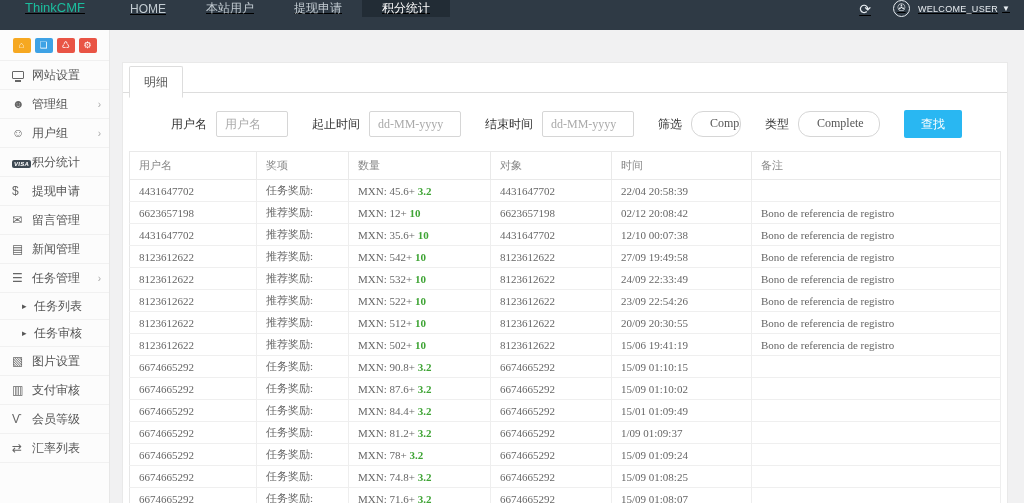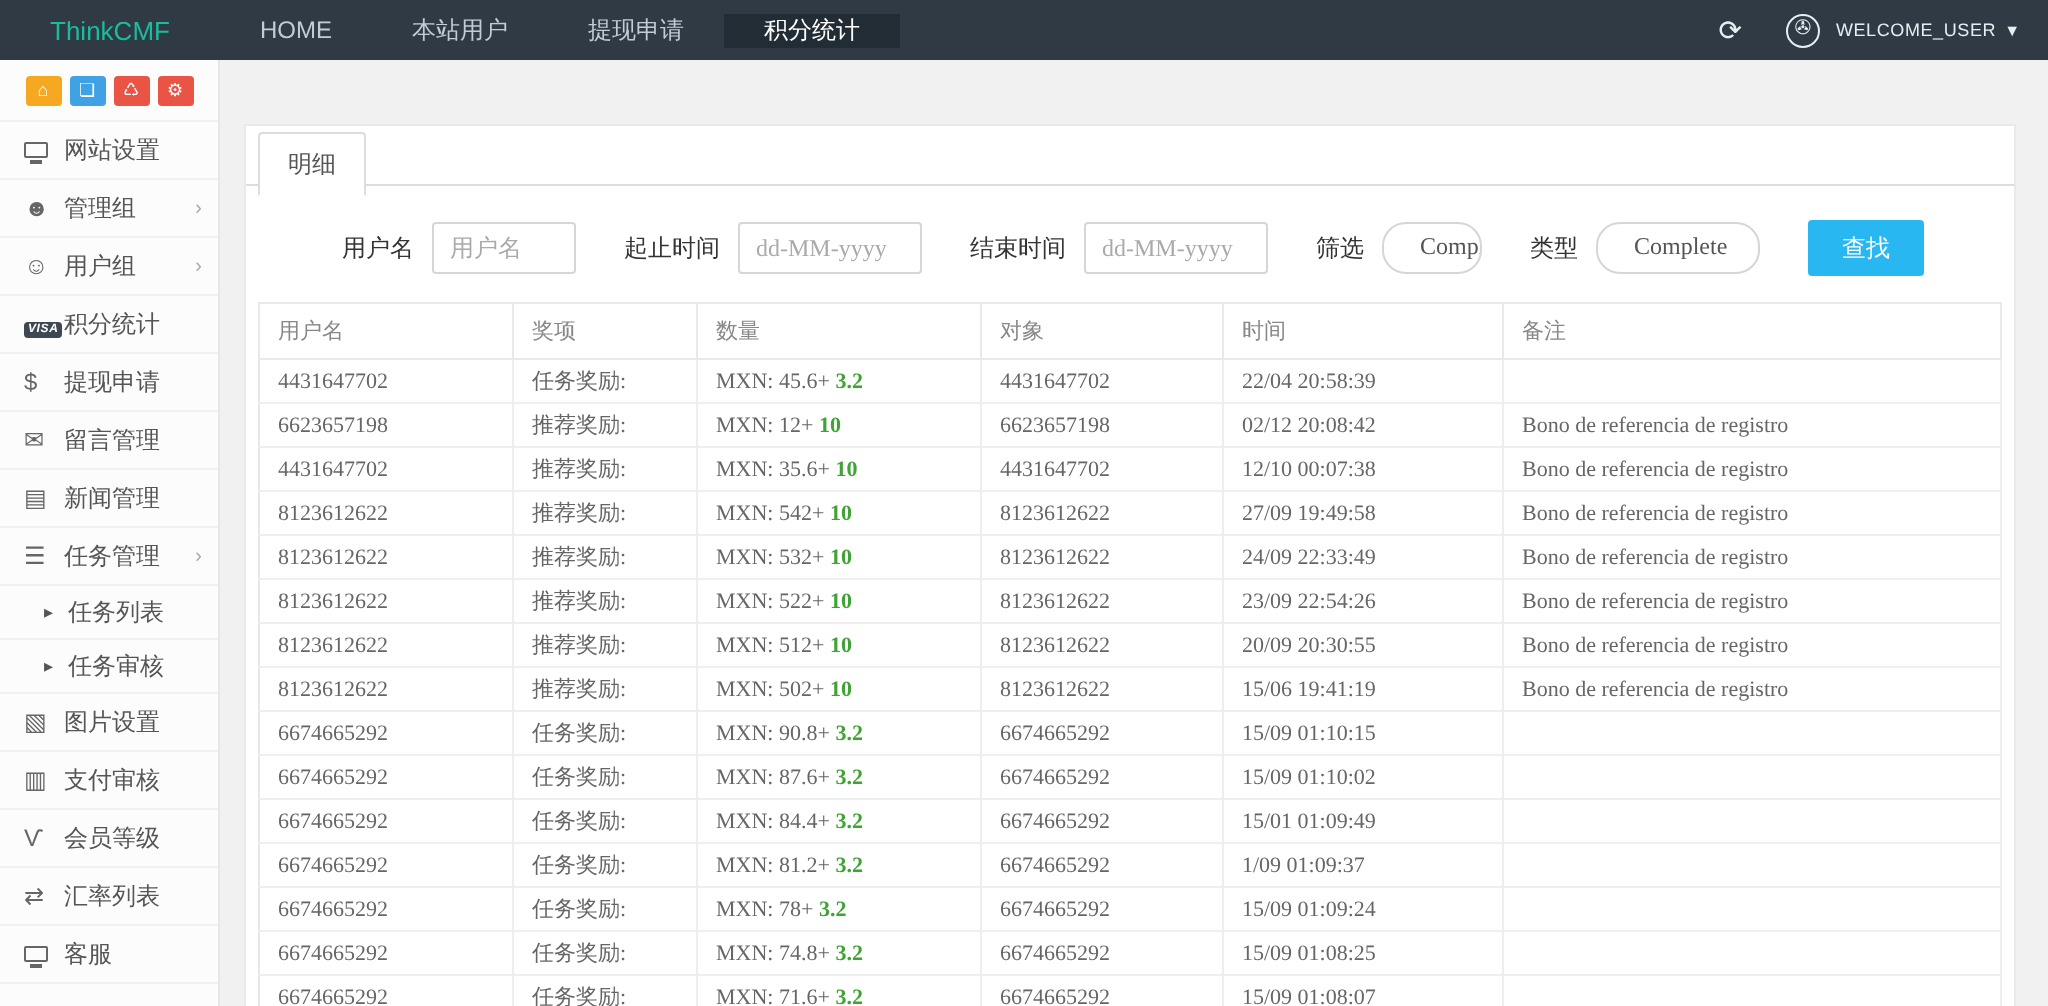--- a/index.html
+++ b/index.html
@@ -1,21 +1,21 @@
 <!DOCTYPE html>
 <html><head>
 <meta charset="utf-8">
 <style>
   * { margin:0; padding:0; box-sizing:border-box; }
   html,body { width:1024px; height:503px; overflow:hidden; }
   body { font-family:"Liberation Sans","DejaVu Sans",sans-serif; background:#f1f1f2; }
   .app { position:relative; width:1024px; height:503px; }
 
   
-  .topbar { position:absolute; top:0; left:0; right:0; height:30px; background:#2f3a45; display:flex; align-items:center; z-index:5; }
+  .topbar { position:absolute; top:0; left:0; right:0; height:30px; background:#2f3a45; display:flex; align-items:flex-start; z-index:5;text-decoration:underline; }
   .brand { width:110px; display:flex; align-items:center; justify-content:center; color:#1bbc9d; font-size:13px; }
   .top-nav { display:flex; align-items:stretch; }
   .nav-item { display:flex; align-items:center; padding:0 20px; font-size:12px; color:#c3ccd2; cursor:pointer; }
   .nav-item.active { background:#222c35; color:#ffffff; }
   .topbar-right { margin-left:auto; display:flex; align-items:center; padding-right:14px; }
   .refresh-ic { color:#e8edf1; font-size:14px; margin-right:22px; cursor:pointer; }
   .avatar { width:17px; height:17px; border:1.5px solid #e8edf1; border-radius:50%; color:#e8edf1; font-size:10px; line-height:14px; text-align:center; margin-right:8px; }
   .welcome { color:#e8edf1; font-size:9px; letter-spacing:.3px; }
   .caret-down { color:#e8edf1; font-size:8px; margin-left:4px; }
 
@@ -141,24 +141,20 @@
           <span>支付审核</span>
         </li>
         <li class="side-item">
           <span class="si">Ѵ</span>
           <span>会员等级</span>
         </li>
         <li class="side-item">
           <span class="si">⇄</span>
           <span>汇率列表</span>
         </li>
-        <li class="side-item">
-          <span class="si"><span class="mi"></span></span>
-          <span>客服</span>
-        </li>
       </ul>
   </div>
 
   <div class="main">
     <div class="card">
 
       <div class="tabbar">
         <span class="tab">明细</span>
       </div>
 

